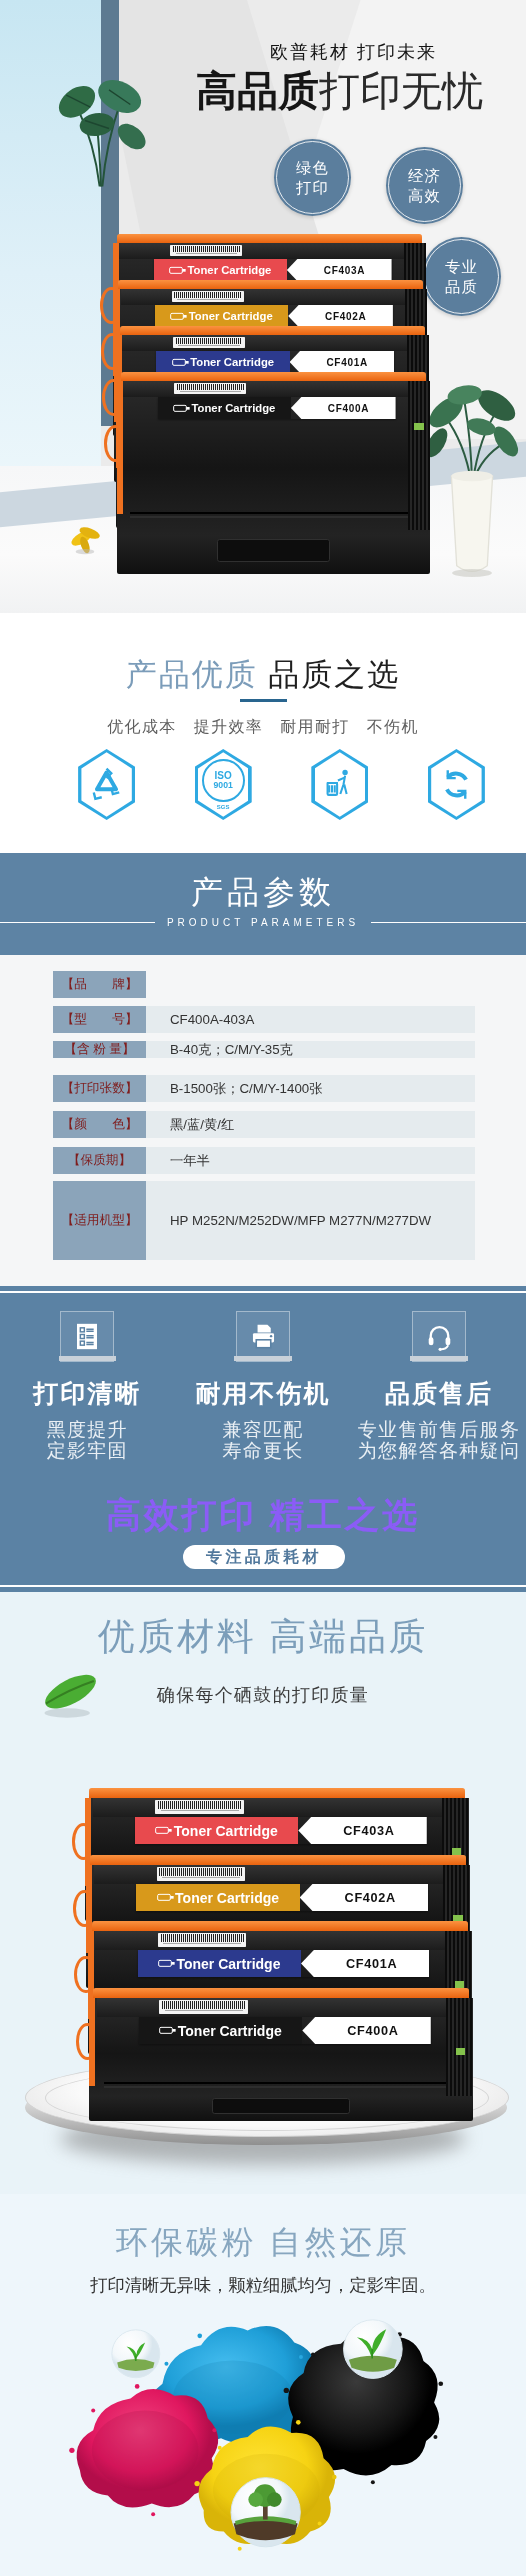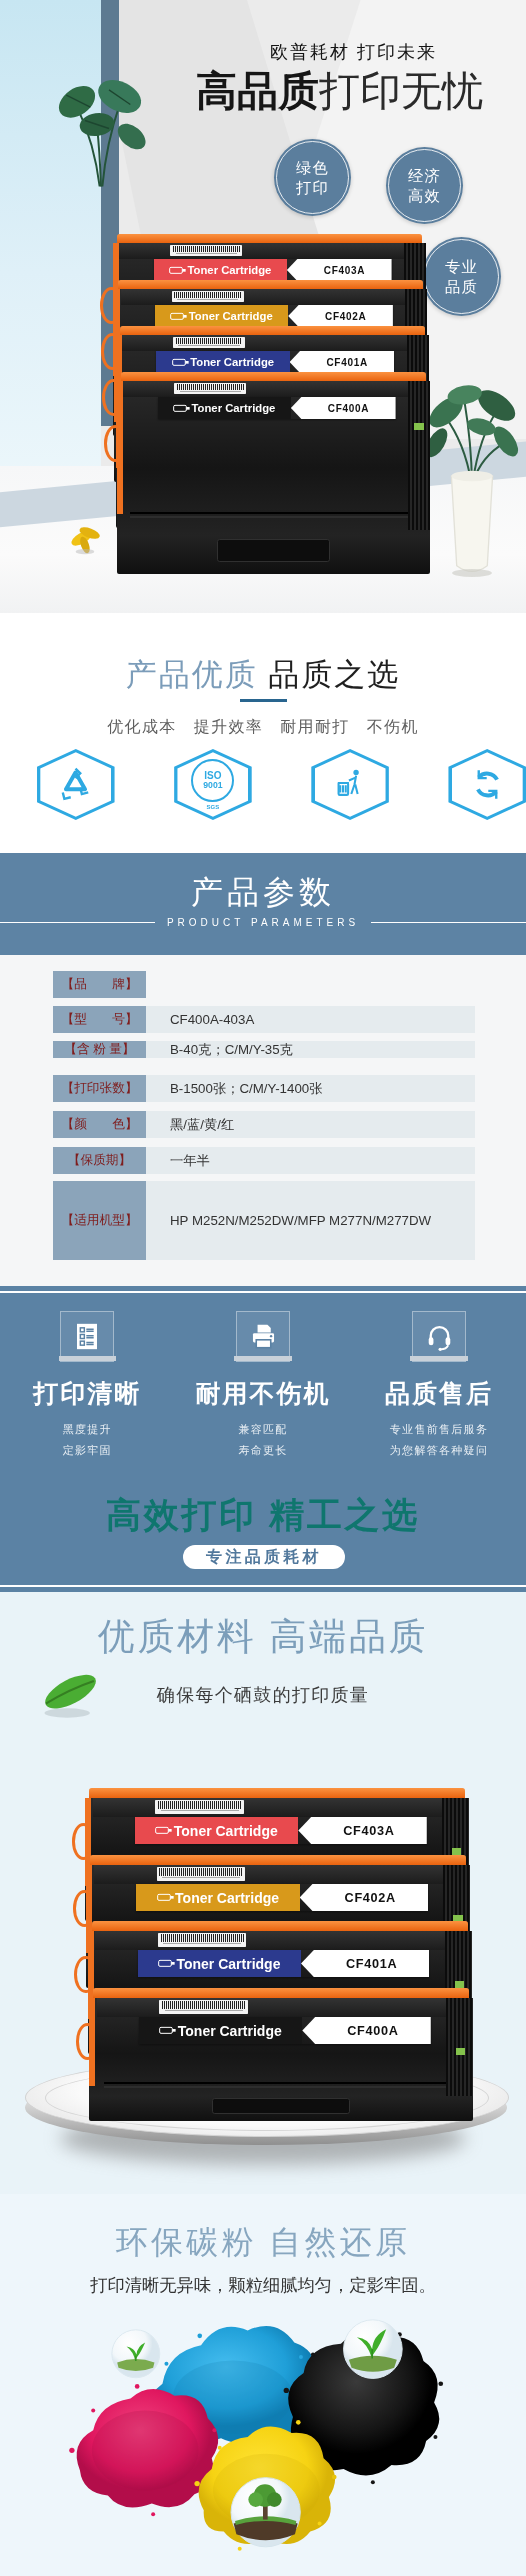--- a/index.html
+++ b/index.html
@@ -58,21 +58,21 @@
   .stack-bottom .cart{--capH:10px;--faceH:19.3px;--stripT:29px;--stripH:27px;}
   .stack-bottom .cart .cseg{font-size:14px;}
   .stack-bottom .cart .code{font-size:12.7px;}
   
   .sec-title{width:526px;text-align:center;white-space:nowrap;}
   .q-accent{color:#7b9cb9;}
   .q-rest{color:#1f1f1f;}
   .underline{left:240px;top:699px;width:47px;height:3.3px;background:#29658f;}
   .q-sub{left:0;top:717px;width:526px;text-align:center;font-size:16px;color:#5f5f5f;letter-spacing:1.3px;}
   .hexrow{left:0;top:749px;width:526px;display:flex;justify-content:center;gap:22.6px;}
-  .hex{position:relative;width:78px;height:71px;background:#2ea9e2;
+  .hex{position:relative;width:57px;height:71px;background:#2ea9e2;
        clip-path:polygon(50% 0,100% 25%,100% 75%,50% 100%,0 75%,0 25%);margin-left:37px;}
   .hex .inner{position:absolute;inset:3.3px;background:#fff;
        clip-path:polygon(50% 0,100% 25%,100% 75%,50% 100%,0 75%,0 25%);
        display:flex;align-items:center;justify-content:center;flex-direction:column;}
   .isoc{width:39px;height:39px;border:2px solid #2ea9e2;border-radius:50%;color:#2ea9e2;
         display:flex;flex-direction:column;align-items:center;justify-content:center;line-height:1;}
   .isoc .t1{font-size:10px;font-weight:bold;}
   .isoc .t2{font-size:8.7px;font-weight:bold;}
   .iso-sub{font-size:6px;color:#2ea9e2;font-weight:bold;margin-top:1.3px;}
   
@@ -89,22 +89,22 @@
                   font-size:13.3px;padding-left:24px;white-space:nowrap;}
   
   .blue-line{left:0;top:1286px;width:526px;height:4.7px;background:#5b82a4;}
   .blue-sec{left:0;top:1293px;width:526px;height:292px;background:#5b82a4;}
   .blue-strip-btm{left:0;top:1587px;width:526px;height:4.7px;background:#5b82a4;}
   .fcol{position:absolute;top:18px;width:160px;display:flex;flex-direction:column;align-items:center;}
   .fbox{width:52px;height:49px;background:rgba(255,255,255,.08);border:0.7px solid rgba(255,255,255,.4);
         position:relative;display:flex;align-items:center;justify-content:center;}
   .fbox .shelf{position:absolute;left:-2.7px;right:-2.7px;bottom:0;height:4.7px;background:#c9d1d9;}
   .ftitle{margin-top:14.7px;color:#fff;font-size:25px;font-weight:bold;letter-spacing:2px;white-space:nowrap;}
-  .fsub{margin-top:9.3px;color:#e9eff4;font-size:11px;letter-spacing:1.3px;line-height:21px;text-align:center;white-space:nowrap;}
-  .headline2{left:0;top:1492px;width:526px;text-align:center;color:#0f766e;font-size:35px;font-weight:bold;letter-spacing:2.7px;}
+  .fsub{margin-top:9.3px;color:#e9eff4;font-size:19px;letter-spacing:1.3px;line-height:21px;text-align:center;white-space:nowrap;}
+  .headline2{left:0;top:1492px;width:526px;text-align:center;color:#8b5cf6;font-size:35px;font-weight:bold;letter-spacing:2.7px;}
   .pill{left:183px;top:1545px;width:162px;height:24px;background:#fff;border-radius:12.7px;
         display:flex;align-items:center;justify-content:center;font-size:16px;font-weight:bold;
         color:#51789c;letter-spacing:3.3px;}
   
   .sec-e{left:0;top:1592px;width:526px;height:602px;background:#e9f3f8;overflow:hidden;}
   .e-title{left:0;top:20px;width:526px;text-align:center;font-size:37px;color:#7c9eba;letter-spacing:2.7px;white-space:nowrap;}
   .e-sub{left:0;top:91px;width:526px;text-align:center;font-size:18px;color:#3c3c3c;letter-spacing:1.3px;}
   .sec-f{left:0;top:2194px;width:526px;height:382px;background:#eef6fb;overflow:hidden;}
   .f-title{left:0;top:27px;width:526px;text-align:center;font-size:32px;color:#87a6bf;letter-spacing:3.3px;}
   .f-sub{left:0;top:79px;width:526px;text-align:center;font-size:17.3px;color:#333;}

